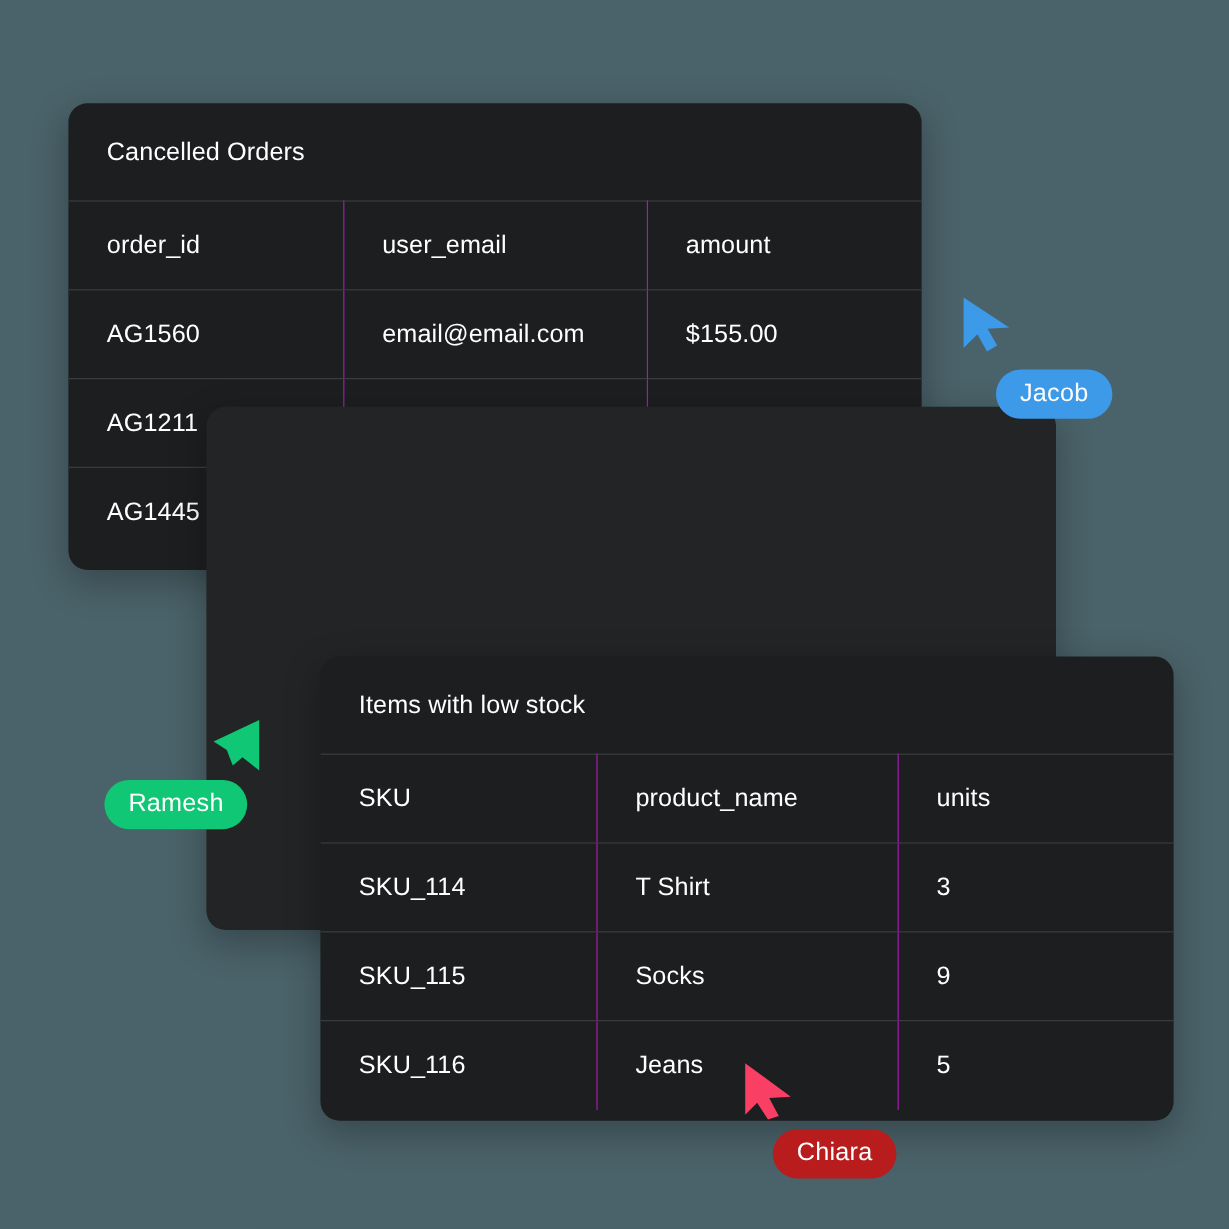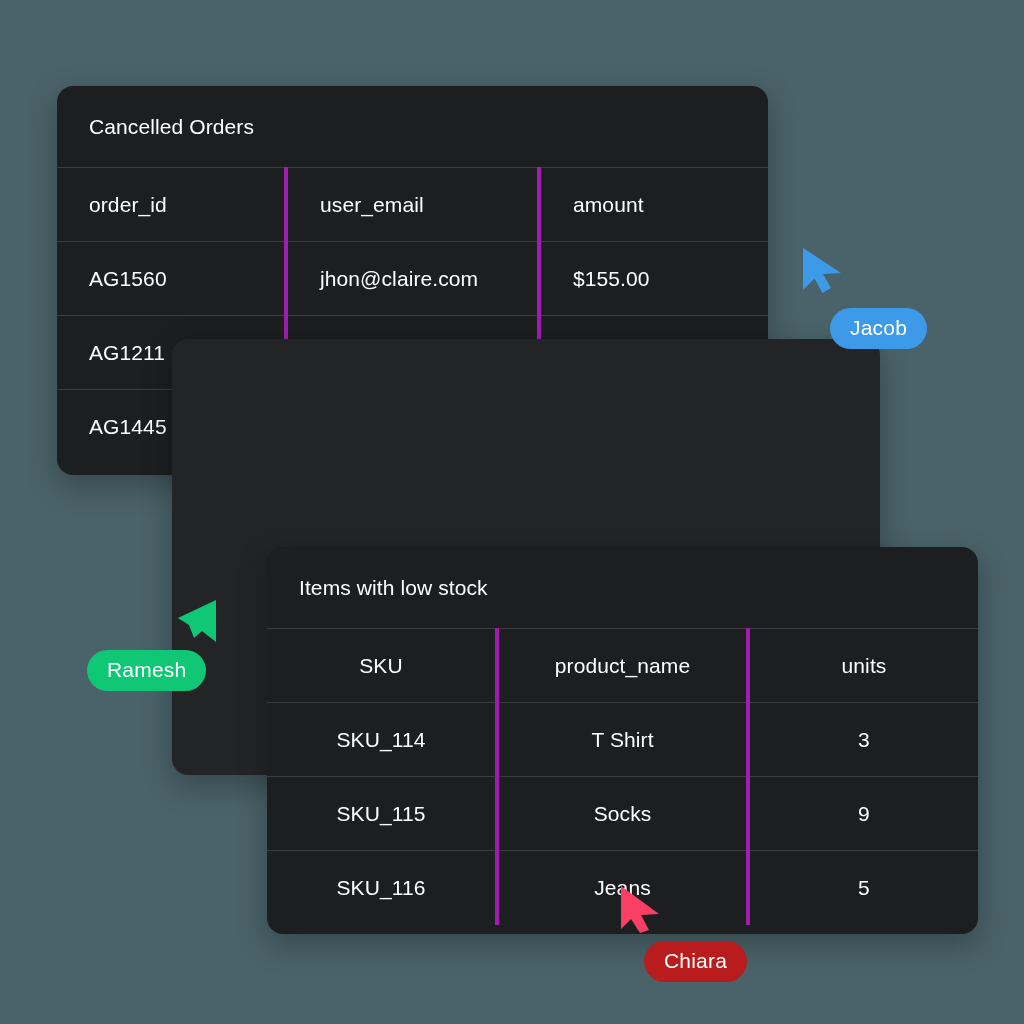--- a/index.html
+++ b/index.html
@@ -49,21 +49,21 @@
     table-layout: fixed;
   }
   .tbl td, .tbl th {
     text-align: left;
     color: #ffffff;
     font-weight: 400;
     font-size: 21px;
     letter-spacing: 0.1px;
     padding: 0 32px;
     border-top: 1px solid #3a3c3f;
-    border-right: 4px solid #a21caf;
+    border-right: 1px solid #a21caf;
     box-sizing: border-box;
     white-space: nowrap;
     overflow: hidden;
   }
   .tbl td:last-child, .tbl th:last-child { border-right: none; }
 
   
   #card-orders {
     left: 57px;
     top: 86px;
@@ -86,21 +86,21 @@
   }
 
   
   #card-stock {
     left: 267px;
     top: 547px;
     width: 711px;
     height: 387px;
   }
   #card-stock .card-title { height: 81px; }
-  #card-stock .tbl th, #card-stock .tbl td { height: 74px; text-align: center; }
+  #card-stock .tbl th, #card-stock .tbl td { height: 74px; }
   #card-stock .col-a { width: 230px; }
   #card-stock .col-b { width: 251px; }
   #card-stock .col-c { width: 230px; }
 
   
   .cursor {
     position: absolute;
     width: 0;
     height: 0;
   }
@@ -144,21 +144,21 @@
       <thead>
         <tr>
           <th>order_id</th>
           <th>user_email</th>
           <th>amount</th>
         </tr>
       </thead>
       <tbody>
         <tr>
           <td>AG1560</td>
-          <td>jhon@claire.com</td>
+          <td>email@email.com</td>
           <td>$155.00</td>
         </tr>
         <tr>
           <td>AG1211</td>
           <td>claire@email.com</td>
           <td>$65.00</td>
         </tr>
         <tr>
           <td>AG1445</td>
           <td>brian@email.com</td>

